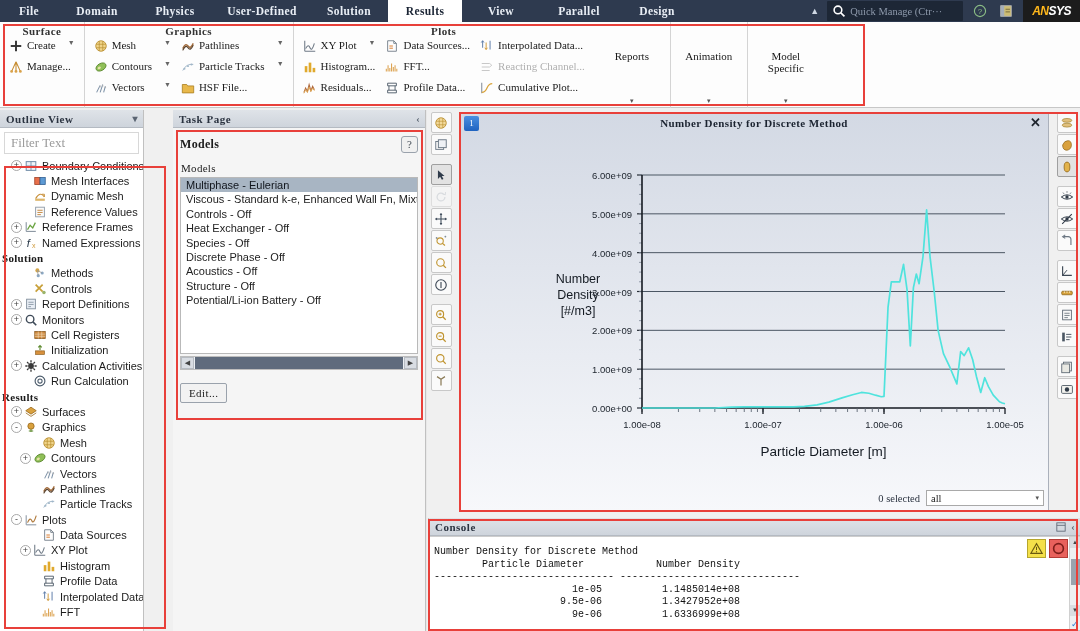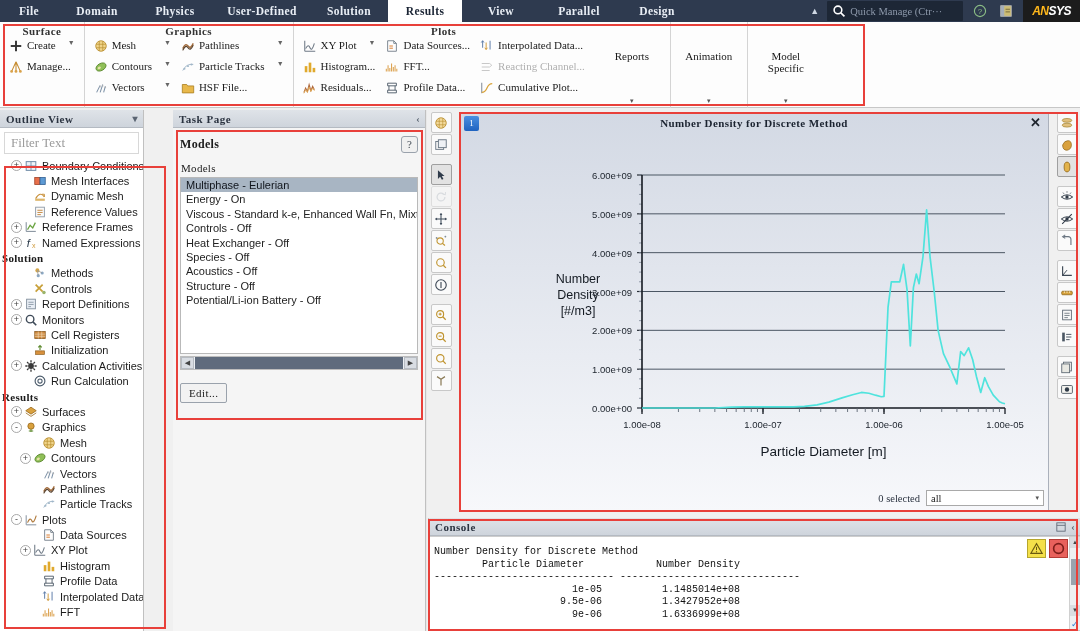--- a/index.html
+++ b/index.html
@@ -758,25 +758,25 @@
       <span class="pt-r">‹</span>
     </div>
     <div class="tp-body">
       <div class="tp-head">
         <span class="h">Models</span>
         <span class="help-btn">?</span>
       </div>
       <div class="tp-sub">Models</div>
       <div class="listbox" id="models-list">
           <div class="lrow sel">Multiphase - Eulerian</div>
-          <div class="lrow">Energy - On</div>
           <div class="lrow">Viscous - Standard k-e, Enhanced Wall Fn, Mixture</div>
           <div class="lrow">Controls - Off</div>
           <div class="lrow">Heat Exchanger - Off</div>
           <div class="lrow">Species - Off</div>
+          <div class="lrow">Discrete Phase - Off</div>
           <div class="lrow">Acoustics - Off</div>
           <div class="lrow">Structure - Off</div>
           <div class="lrow">Potential/Li-ion Battery - Off</div>
         </div>
       <div class="hscroll">
         <div class="hs-arrow">◀</div>
         <div class="hs-thumb"></div>
         <div class="hs-arrow">▶</div>
       </div>
       <div style="display:flex;">

